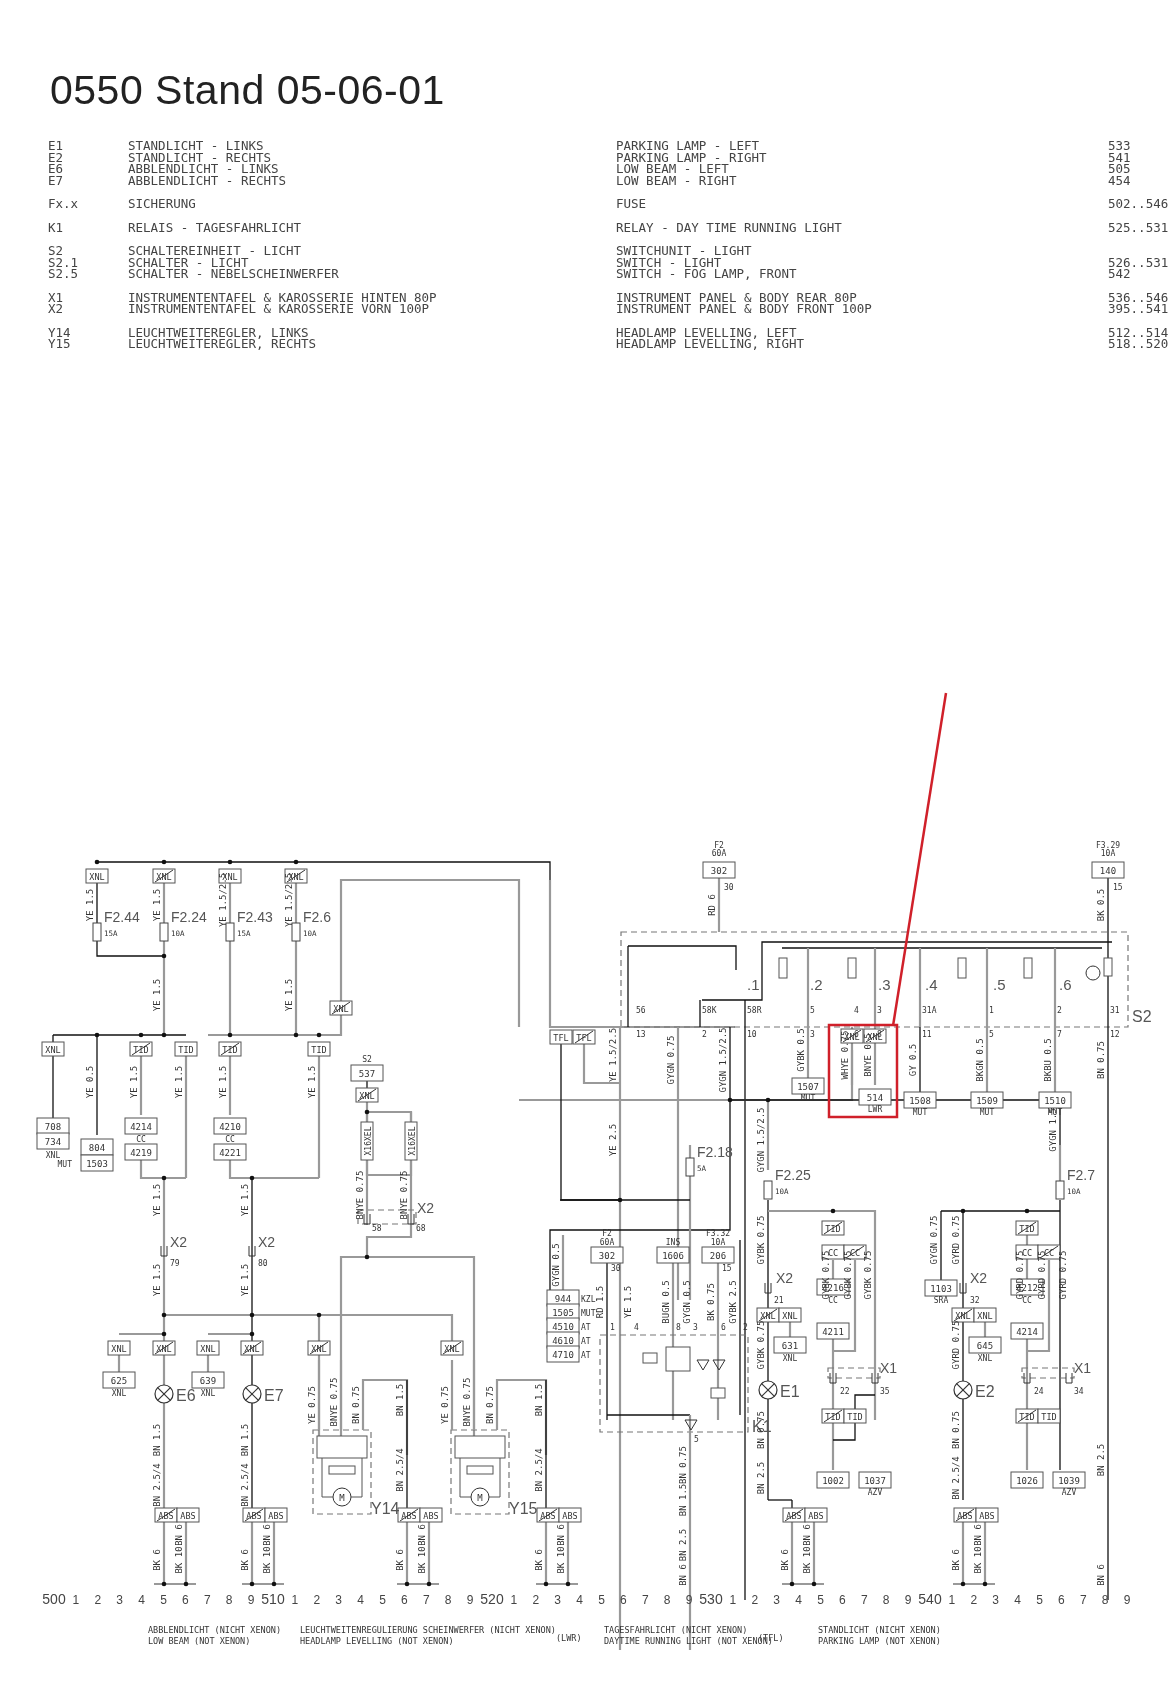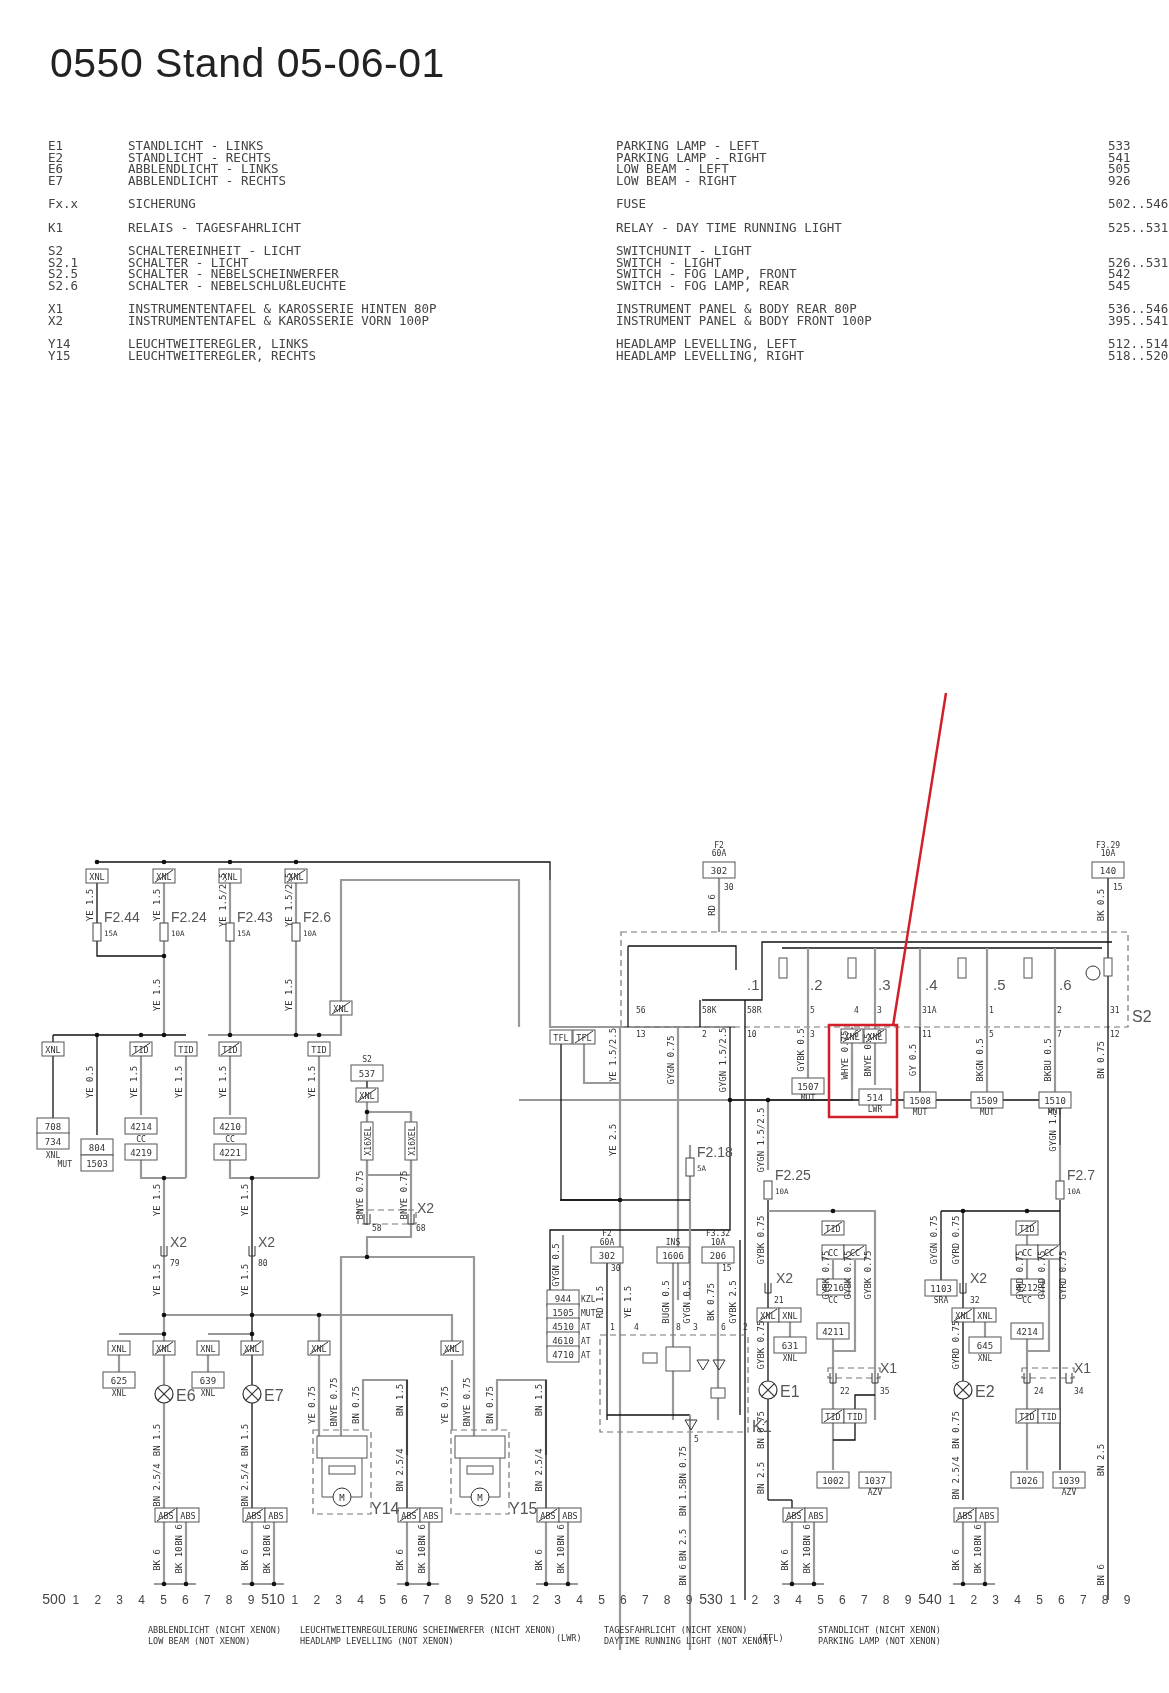--- a/index.html
+++ b/index.html
@@ -1,17 +1,17 @@
 <!DOCTYPE html>
 <html><head>
 <meta charset="utf-8">
 <style>
   html,body{margin:0;padding:0;background:#fff;}
   body{width:1169px;height:1693px;position:relative;overflow:hidden;font-family:"DejaVu Sans Mono","Liberation Mono",monospace;color:#333;}
-  .title{position:absolute;left:50px;top:40px;font-family:"Liberation Sans",sans-serif;font-size:41px;color:#222;letter-spacing:0.5px;}
+  .title{position:absolute;left:50px;top:67px;font-family:"Liberation Sans",sans-serif;font-size:41px;color:#222;letter-spacing:0.5px;}
   .legend{position:absolute;left:48px;top:140px;width:1090px;font-size:12.5px;line-height:11.5px;color:#444;}
   .lg-group{margin-bottom:12px;}
   .lg-row{position:relative;height:11.5px;white-space:nowrap;}
   .lg-code{position:absolute;left:0;}
   .lg-de{position:absolute;left:80px;}
   .lg-en{position:absolute;left:568px;}
   .lg-ref{position:absolute;left:1060px;}
   svg#diagram{position:absolute;left:0;top:0;}
   svg text{font-family:"DejaVu Sans Mono","Liberation Mono",monospace;fill:#333;}
   .w{stroke:#111;stroke-width:1.3;fill:none;}
@@ -44,21 +44,21 @@
       <div class="lg-row">
         <span class="lg-code">E6</span>
         <span class="lg-de">ABBLENDLICHT - LINKS</span>
         <span class="lg-en">LOW BEAM - LEFT</span>
         <span class="lg-ref">505</span>
       </div>
       <div class="lg-row">
         <span class="lg-code">E7</span>
         <span class="lg-de">ABBLENDLICHT - RECHTS</span>
         <span class="lg-en">LOW BEAM - RIGHT</span>
-        <span class="lg-ref">926</span>
+        <span class="lg-ref">454</span>
       </div>
     </div>
     <div class="lg-group">
       <div class="lg-row">
         <span class="lg-code">Fx.x</span>
         <span class="lg-de">SICHERUNG</span>
         <span class="lg-en">FUSE</span>
         <span class="lg-ref">502..546</span>
       </div>
     </div>
@@ -81,26 +81,20 @@
         <span class="lg-code">S2.1</span>
         <span class="lg-de">SCHALTER - LICHT</span>
         <span class="lg-en">SWITCH - LIGHT</span>
         <span class="lg-ref">526..531</span>
       </div>
       <div class="lg-row">
         <span class="lg-code">S2.5</span>
         <span class="lg-de">SCHALTER - NEBELSCHEINWERFER</span>
         <span class="lg-en">SWITCH - FOG LAMP, FRONT</span>
         <span class="lg-ref">542</span>
-      </div>
-      <div class="lg-row">
-        <span class="lg-code">S2.6</span>
-        <span class="lg-de">SCHALTER - NEBELSCHLUßLEUCHTE</span>
-        <span class="lg-en">SWITCH - FOG LAMP, REAR</span>
-        <span class="lg-ref">545</span>
       </div>
     </div>
     <div class="lg-group">
       <div class="lg-row">
         <span class="lg-code">X1</span>
         <span class="lg-de">INSTRUMENTENTAFEL &amp; KAROSSERIE HINTEN 80P</span>
         <span class="lg-en">INSTRUMENT PANEL &amp; BODY REAR 80P</span>
         <span class="lg-ref">536..546</span>
       </div>
       <div class="lg-row">

